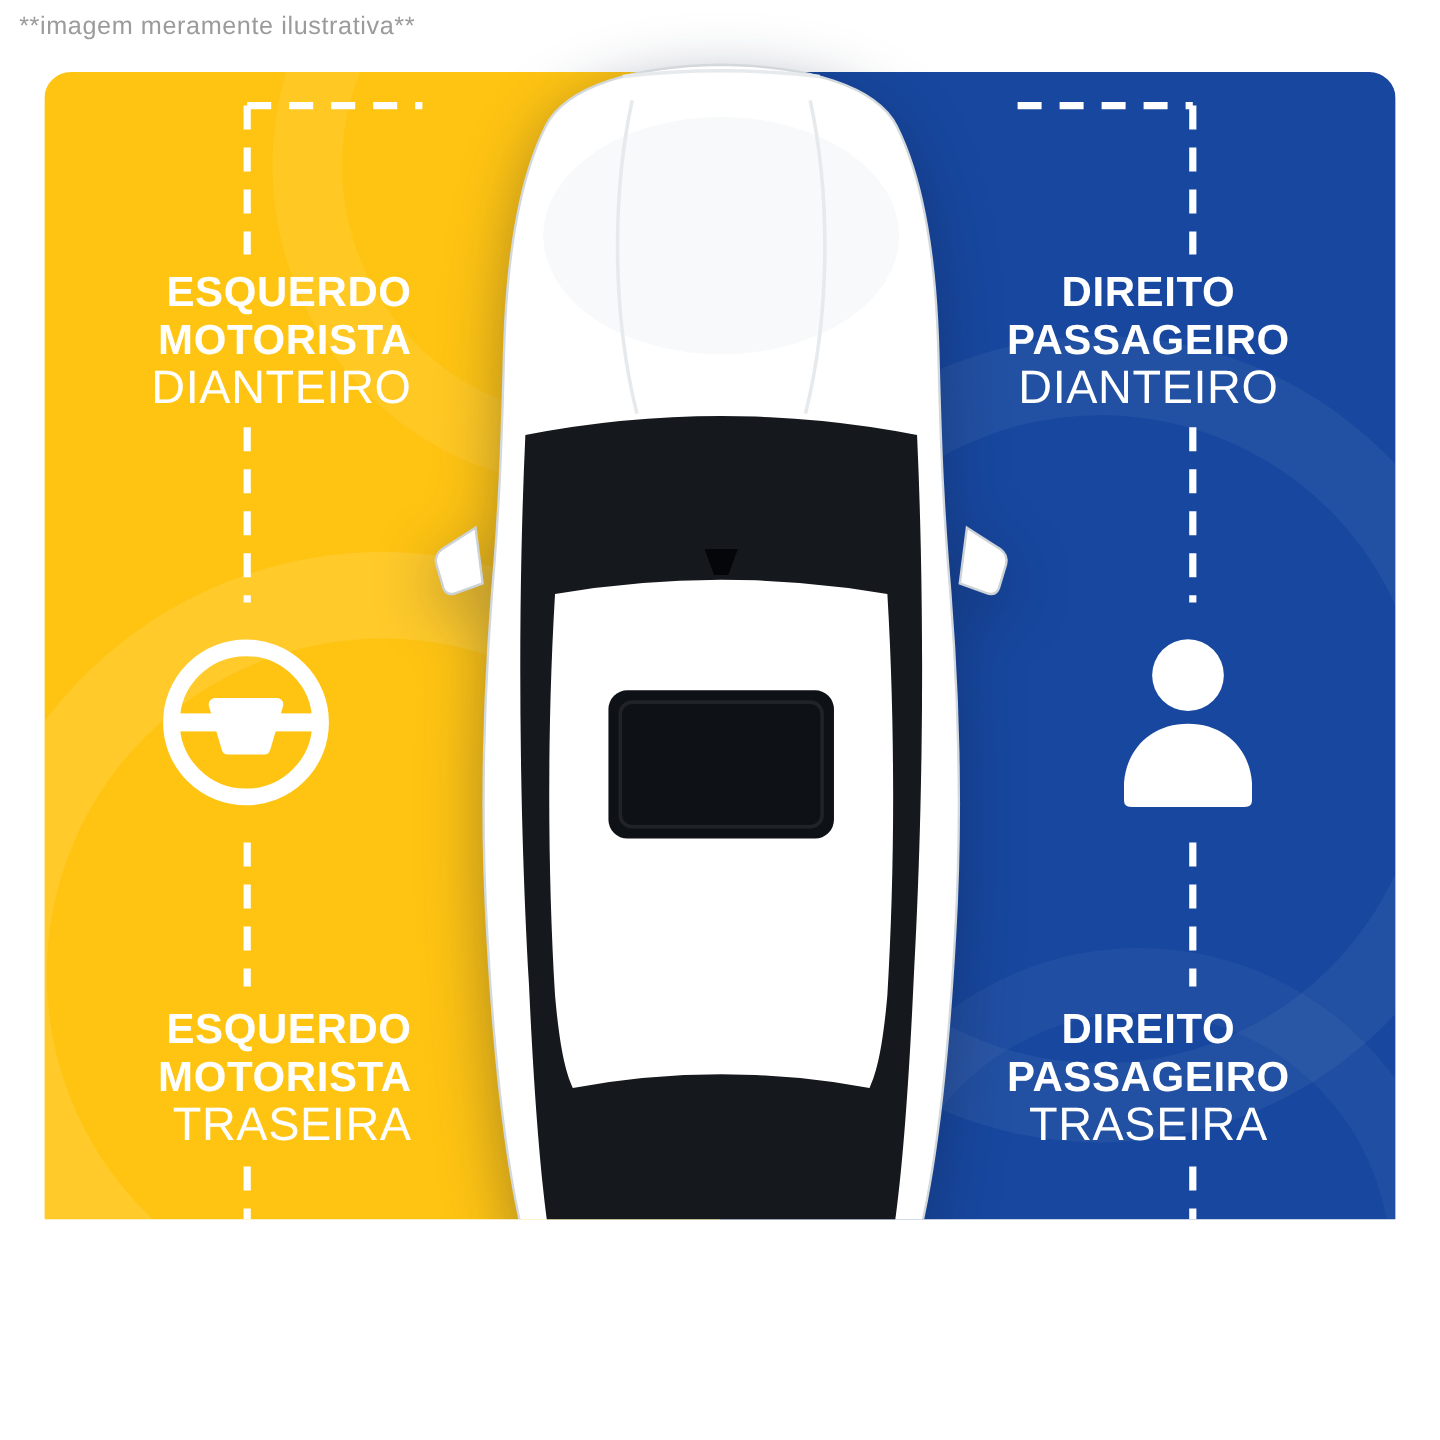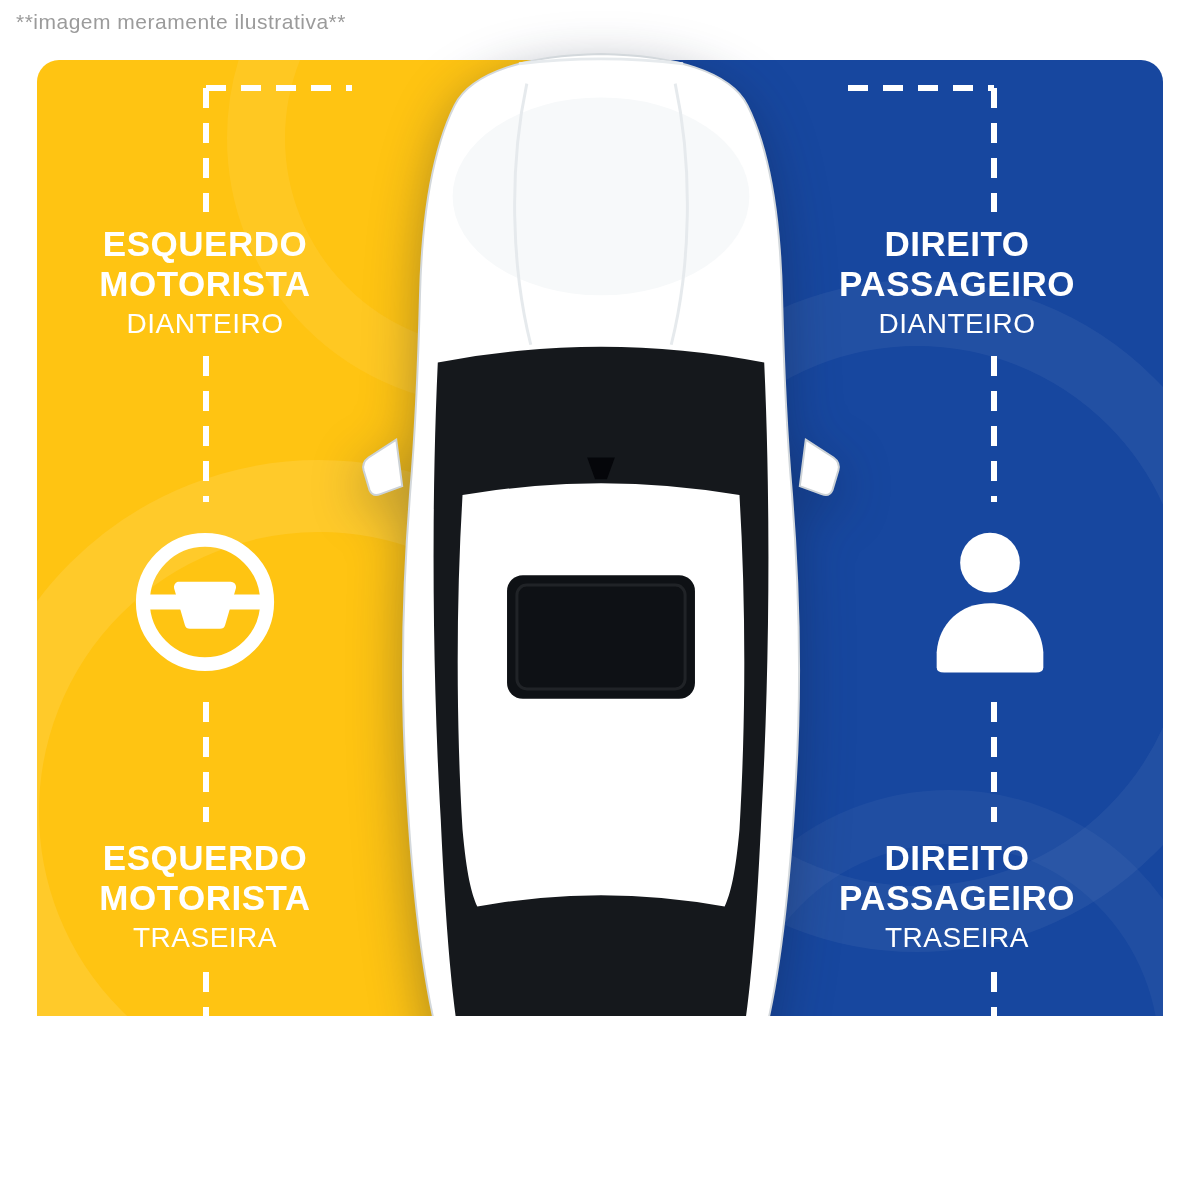--- a/index.html
+++ b/index.html
@@ -39,23 +39,23 @@
   .bracket.right { left: 846px; }
 
   .label-block {
     position: absolute; width: 300px; text-align: center;
     z-index: 3; color: var(--label-color, #ffffff);
   }
   .label-block .row1, .label-block .row2 {
     font-size: 35px; font-weight: 700; line-height: 40px; letter-spacing: .5px;
   }
   .label-block .row3 {
-    font-size: 28px; font-weight: 400; line-height: 40px; letter-spacing: .5px;
+    font-size: 39px; font-weight: 400; line-height: 40px; letter-spacing: .5px;
   }
-  .lb-left  { left: 55px;  }
+  .lb-left  { left: 43px; text-align: right;  }
   .lb-right { left: 807px; }
   .lb-front { top: 224px; }
   .lb-rear  { top: 838px; }
 
   .side-icon { position: absolute; z-index: 3; color: var(--label-color, #ffffff); }
   .icon-left  { left: 130px; top: 527px; }
   .icon-right { left: 915px; top: 520px; }
 
   .car {
     position: absolute; left: 358px; top: 48px; z-index: 4;

